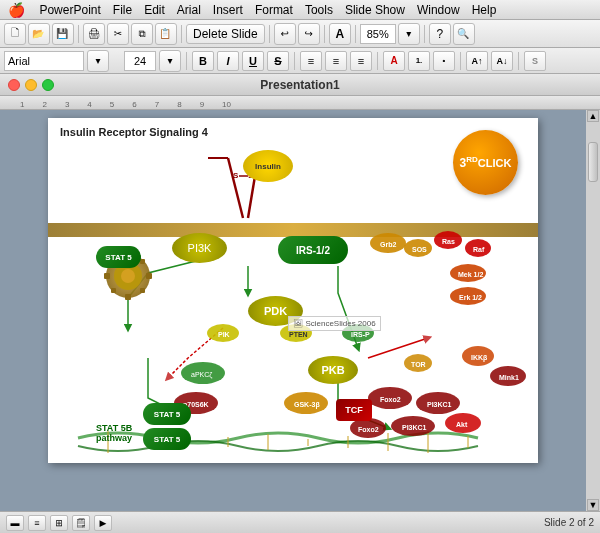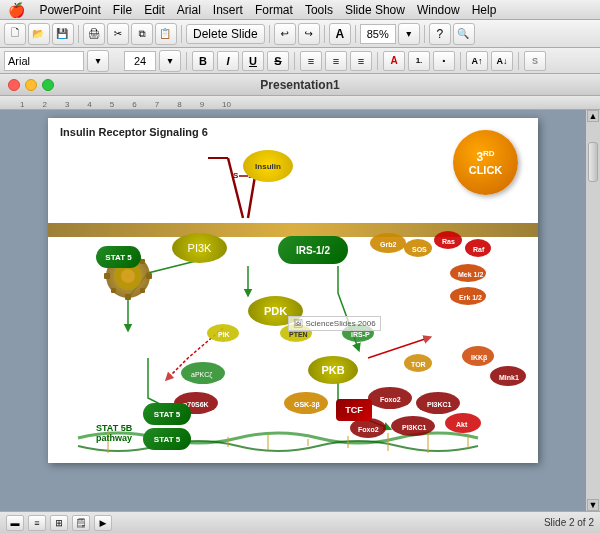--- a/index.html
+++ b/index.html
@@ -218,21 +218,21 @@
     
     .orange-circle {
       position: absolute;
       top: 12px;
       right: 20px;
       width: 65px;
       height: 65px;
       background: radial-gradient(circle at 40% 35%, #ffa500, #cc6600);
       border-radius: 50%;
       display: flex;
-      flex-direction: column;
+      flex-direction: row;
       align-items: center;
       justify-content: center;
       color: white;
       font-weight: bold;
       font-size: 12px;
       box-shadow: 2px 2px 5px rgba(0,0,0,0.3);
     }
 
     .insulin-blob {
       position: absolute;
@@ -521,21 +521,21 @@
     <span class="ruler-mark">10</span>
   </div>
 </div>
 
 <div class="main-area">
 
   <div class="slide-panel">
 
     <div class="slide">
 
-      <div class="slide-title">Insulin Receptor Signaling 6</div>
+      <div class="slide-title">Insulin Receptor Signaling 4</div>
 
       <svg class="arrows-svg" viewBox="0 0 490 345">
 
         <rect x="0" y="105" width="490" height="14" fill="url(#goldGrad)" opacity="0.85"></rect>
         <defs>
           <linearGradient id="goldGrad" x1="0" y1="0" x2="1" y2="0">
             <stop offset="0%" stop-color="#8B6914"></stop>
             <stop offset="50%" stop-color="#d4a020"></stop>
             <stop offset="100%" stop-color="#8B6914"></stop>
           </linearGradient>

